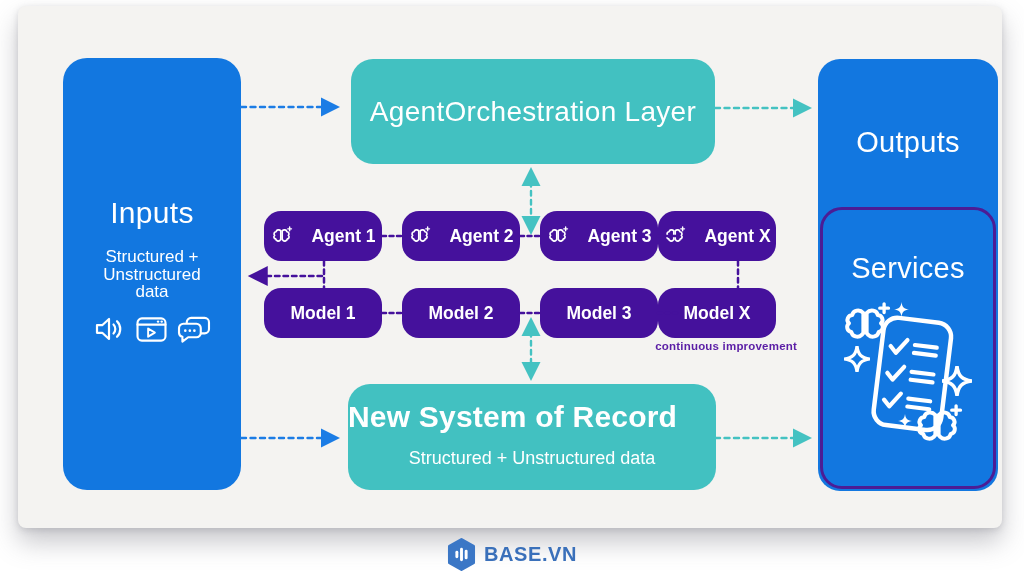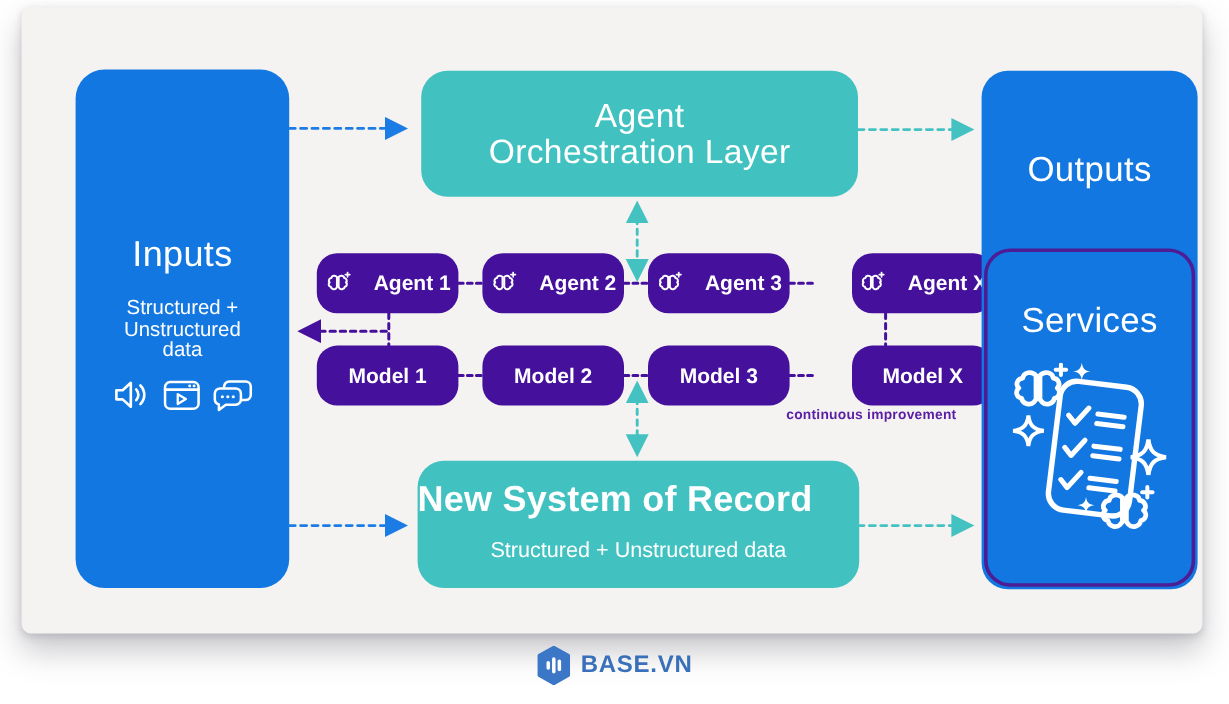--- a/index.html
+++ b/index.html
@@ -17,29 +17,29 @@
   .inputs-box { left:45px; top:52px; width:178px; height:432px; border-radius:24px; background:#1277e0; }
   .inputs-title { position:absolute; top:138px; width:100%; text-align:center;
                   font-size:30px; font-weight:500; letter-spacing:.3px; }
   .inputs-sub { position:absolute; top:190px; width:100%; text-align:center;
                 font-size:17px; font-weight:500; line-height:17.5px; }
   .inputs-icons { position:absolute; top:256px; width:100%; display:flex;
                   justify-content:center; align-items:center; gap:9px; }
 
   
   .orch-box { left:333px; top:53px; width:364px; height:105px; border-radius:22px; background:#42c1c1;
-              display:flex; flex-direction:column; justify-content:center; align-items:center; }
+              display:flex; flex-direction:row; justify-content:center; align-items:center; }
   .orch-box .l { font-size:28px; font-weight:500; line-height:30px; letter-spacing:.3px; }
 
   
   .pill { position:absolute; width:118px; height:50px; border-radius:17px; background:#45119c;
           display:flex; justify-content:center; align-items:center; gap:18px;
           font-size:17.5px; font-weight:700; color:#fff; }
   .row-agents { top:205px; } .row-models { top:282px; }
-  .c1{left:246px;} .c2{left:384px;} .c3{left:522px;} .c4{left:692px;}
+  .c1{left:246px;} .c2{left:384px;} .c3{left:522px;} .c4{left:640px;}
 
   .ci-note { position:absolute; left:560px; top:334px; width:219px; text-align:right;
              font-size:11.5px; font-weight:700; color:#5a1da5; letter-spacing:.2px; }
 
   
   .nsor-box { left:330px; top:378px; width:368px; height:106px; border-radius:22px; background:#42c1c1; }
   .nsor-title { position:absolute; top:16px; width:100%; text-align:left;
                 font-size:30px; font-weight:700; letter-spacing:.2px; }
   .nsor-sub { position:absolute; top:64px; width:100%; text-align:center;
               font-size:18px; font-weight:500; }

